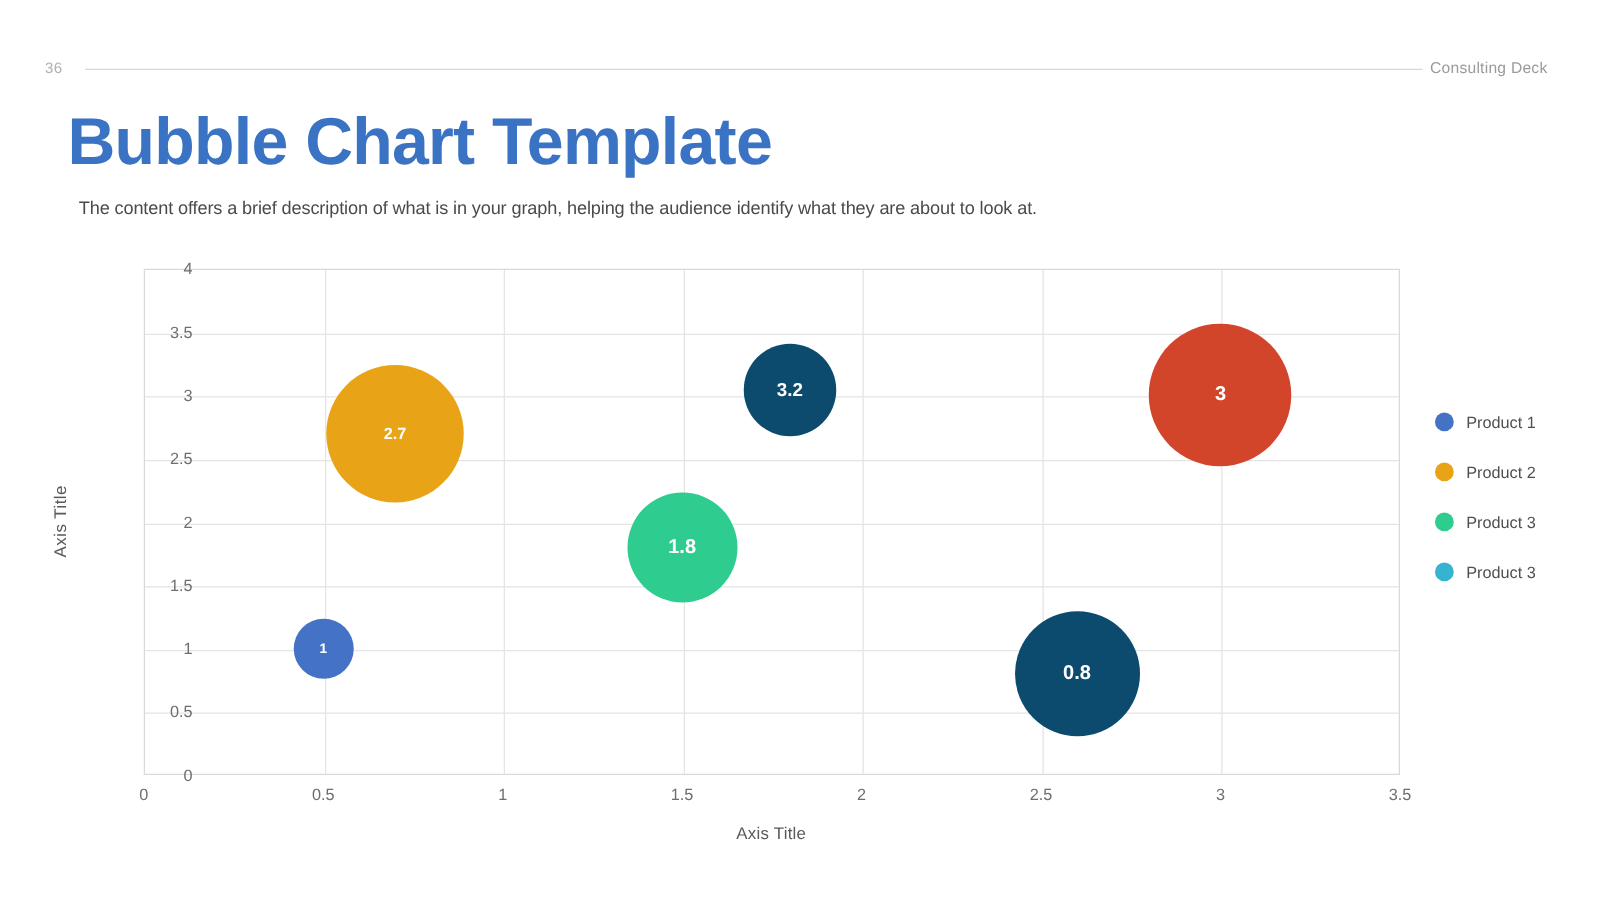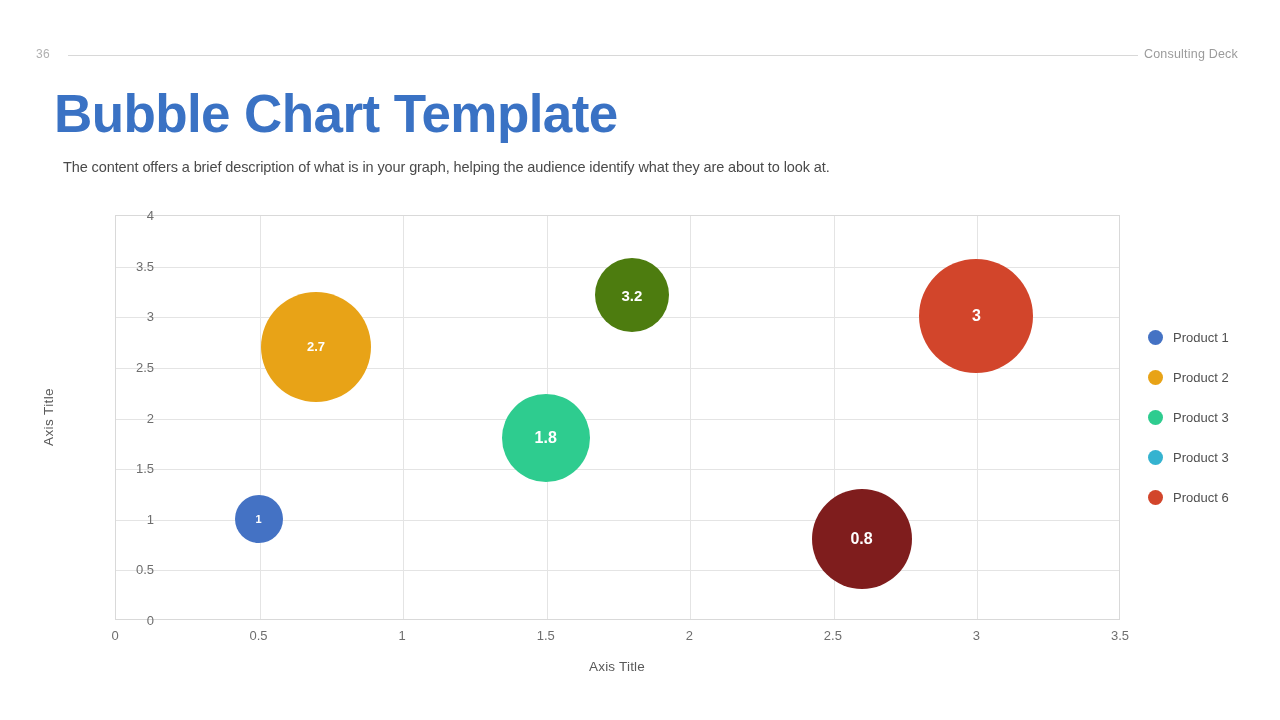--- a/index.html
+++ b/index.html
@@ -226,22 +226,22 @@
       <div class="xtick" style="left: 832.857px;">2.5</div>
       <div class="xtick" style="left: 976.429px;">3</div>
       <div class="xtick" style="left: 1120px;">3.5</div>
     </div>
   <div class="y-axis-title">Axis Title</div>
   <div class="x-axis-title">Axis Title</div>
   <div id="bubble-layer">
       <div class="bubble" style="left: 234.571px; top: 494.75px; width: 48px; height: 48px; background: rgb(68, 114, 196); font-size: 11px;">1</div>
       <div class="bubble" style="left: 261px; top: 291.625px; width: 110px; height: 110px; background: rgb(232, 163, 23); font-size: 13px;">2.7</div>
       <div class="bubble" style="left: 501.714px; top: 393.75px; width: 88px; height: 88px; background: rgb(46, 204, 143); font-size: 16px;">1.8</div>
-      <div class="bubble" style="left: 594.857px; top: 258px; width: 74px; height: 74px; background: #4d7c0f; font-size: 15px;">3.2</div>
-      <div class="bubble" style="left: 811.571px; top: 489px; width: 100px; height: 100px; background: #7f1d1d; font-size: 16px;">0.8</div>
+      <div class="bubble" style="left: 594.857px; top: 275px; width: 74px; height: 74px; background: #0c4a6e; font-size: 15px;">3.2</div>
+      <div class="bubble" style="left: 811.571px; top: 489px; width: 100px; height: 100px; background: #0c4a6e; font-size: 16px;">0.8</div>
       <div class="bubble" style="left: 919.429px; top: 259.25px; width: 114px; height: 114px; background: rgb(210, 69, 43); font-size: 16px;">3</div>
     </div>
 </div>
 
 <div class="legend" id="legend">
     <div class="legend-item">
       <span class="legend-dot" style="background: rgb(68, 114, 196);"></span>
       <span class="legend-label">Product 1</span>
     </div>
     <div class="legend-item">
@@ -249,17 +249,13 @@
       <span class="legend-label">Product 2</span>
     </div>
     <div class="legend-item">
       <span class="legend-dot" style="background: rgb(46, 204, 143);"></span>
       <span class="legend-label">Product 3</span>
     </div>
     <div class="legend-item">
       <span class="legend-dot" style="background: rgb(53, 179, 208);"></span>
       <span class="legend-label">Product 3</span>
     </div>
-    <div class="legend-item">
-      <span class="legend-dot" style="background: rgb(210, 69, 43);"></span>
-      <span class="legend-label">Product 6</span>
-    </div>
   </div>
 
 </body></html>

